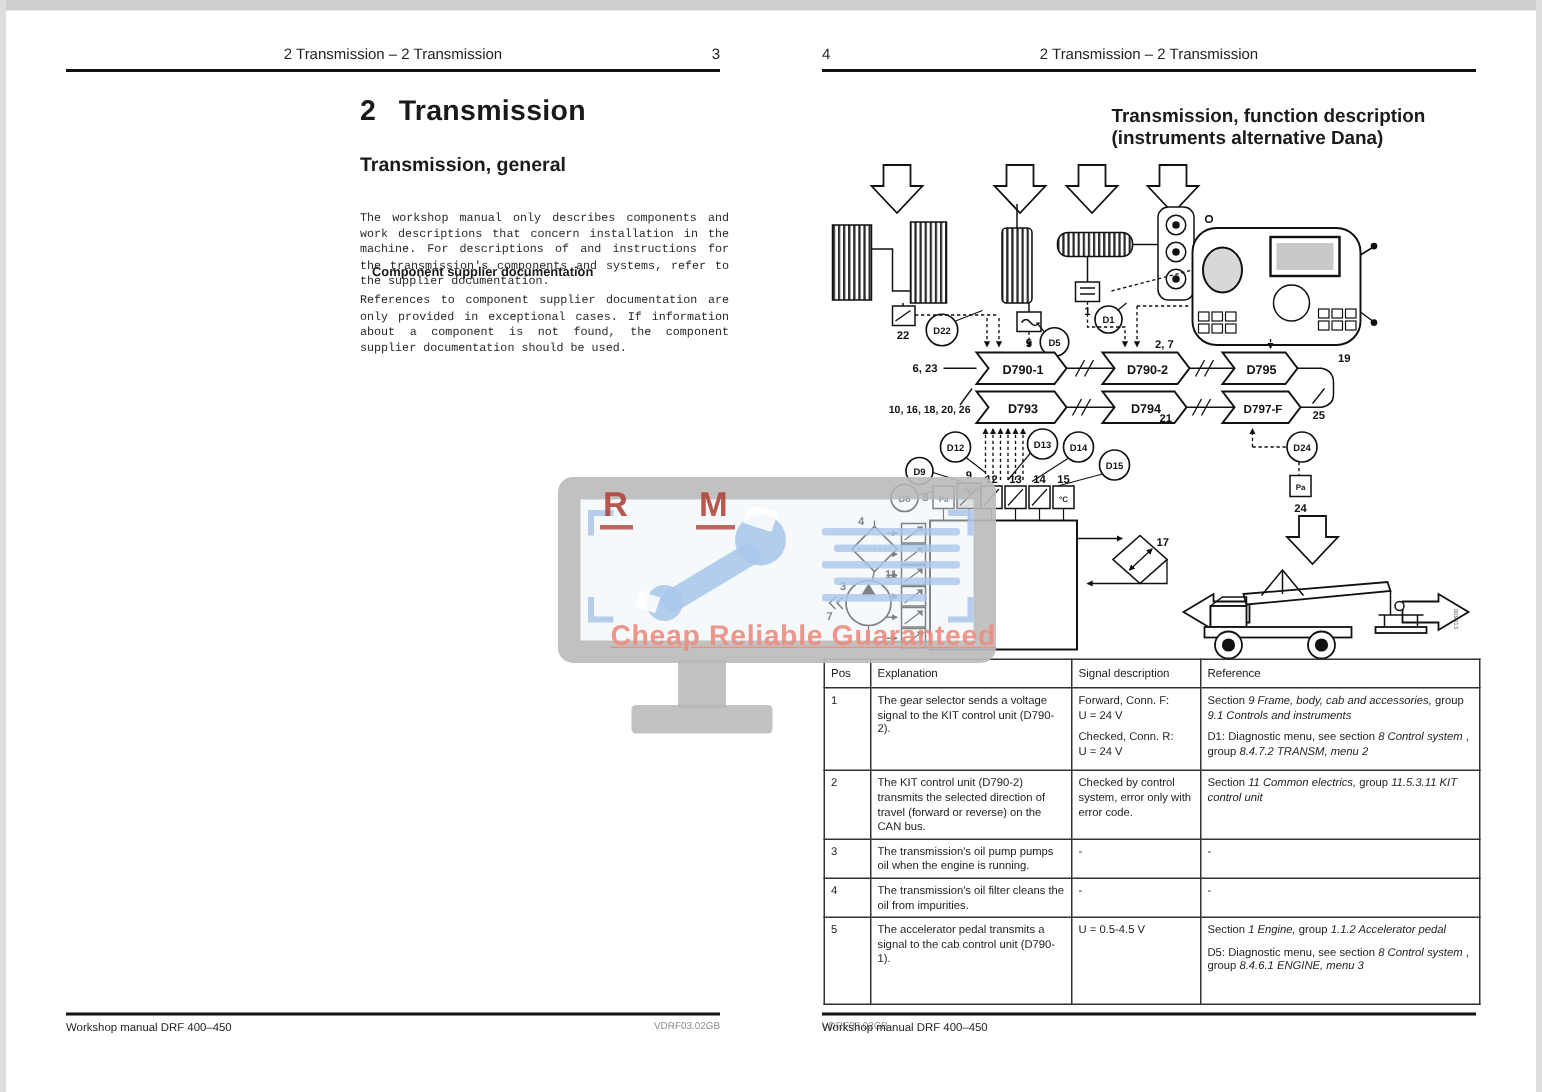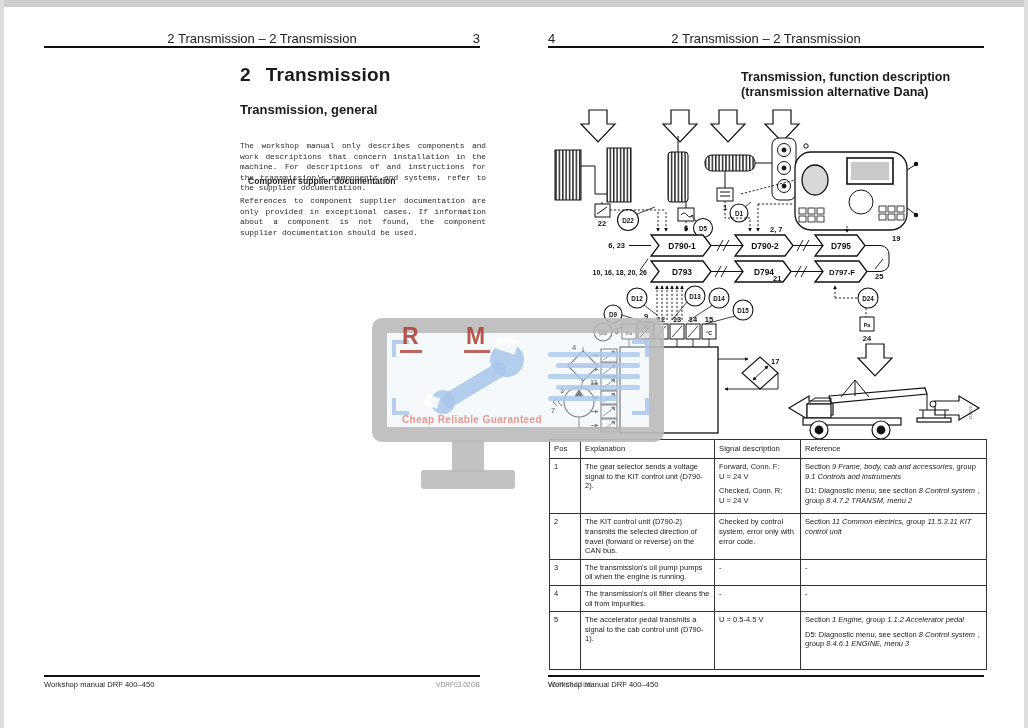--- a/index.html
+++ b/index.html
@@ -4,21 +4,21 @@
 <style>
   html,body{margin:0;padding:0;background:#fff;}
   #canvas{position:relative;width:1028px;height:728px;background:#fff;overflow:hidden;
           font-family:"Liberation Sans",sans-serif;color:#1a1a1a;}
   .abs{position:absolute;}
   
   .edge-top{left:0;top:0;width:1028px;height:7px;background:#cfcfcf;}
   .edge-l{left:0;top:0;width:4px;height:728px;background:#dedede;}
   .edge-r{right:0;top:0;width:4px;height:728px;background:#dedede;}
   
-  .runhead{height:12px;font-size:13px;color:#222;}
+  .runhead{height:12px;font-size:10px;color:#222;}
   .runhead .c{position:absolute;left:0;right:0;text-align:center;}
   .runhead .r{position:absolute;right:0;}
   .runhead .l{position:absolute;left:0;}
   .rule{background:#111;}
   .foot-code{color:#8e8e8e;font-size:6.6px;}
   .foot-center{font-size:7.6px;color:#222;text-align:left;left:0;right:0;position:absolute;}
   
   .h1{font-size:19px;font-weight:700;display:flex;gap:15px;letter-spacing:.2px;}
   .h2{font-size:13px;font-weight:700;}
   .h3{font-size:8.6px;font-weight:700;}
@@ -44,22 +44,22 @@
   .sm{font-size:5.3px;font-weight:700;fill:#111;text-anchor:middle;}
   .tiny{font-size:4px;fill:#555;}
   
   .wm{pointer-events:none;}
   .wm-monitor{left:372px;top:318px;width:292px;height:124px;box-sizing:border-box;
      border:15px solid rgba(183,183,183,.83);border-radius:10px;background:rgba(238,243,250,.5);}
   .wm-neck{left:452px;top:440px;width:32px;height:32px;background:rgba(183,183,183,.85);}
   .wm-base{left:421px;top:470px;width:94px;height:19px;background:rgba(183,183,183,.85);border-radius:3px;}
   .wm-letter{font-size:23px;font-weight:700;color:rgba(176,65,54,.88);line-height:22px;}
   .wm-underline{height:3px;background:rgba(176,65,54,.8);}
-  .wm-tag{left:402px;top:414px;width:262px;text-align:left;font-size:10px;font-weight:700;
-     color:rgba(238,141,128,.92);letter-spacing:.4px;}
+  .wm-tag{left:402px;top:414px;width:262px;text-align:right;font-size:19px;font-weight:700;
+     color:rgba(238,141,128,.92);letter-spacing:.4px;text-decoration:underline;}
   .wm-bracket{width:13px;height:13px;border:4px solid rgba(170,198,234,.85);}
   .bk-tl{border-right:none;border-bottom:none;}
   .bk-tr{border-left:none;border-bottom:none;}
   .bk-bl{border-right:none;border-top:none;}
   .bk-br{border-left:none;border-top:none;}
   .wm-stripe{height:5px;background:rgba(170,198,234,.8);border-radius:2px;}
 </style>
 </head>
 <body>
 
@@ -90,21 +90,21 @@
   </div>
 
   <div class="abs runhead" style="left:548px;top:31px;width:436px;">
     <span class="l">4</span>
     <span class="c">2 Transmission – 2 Transmission</span>
   </div>
   <div class="abs rule" style="left:548px;top:46px;width:436px;height:2px;"></div>
 
   <div class="abs rtitle" style="left:741px;top:70px;width:245px;">
     <div>Transmission, function description</div>
-    <div>(transmission alternative Dana)</div>
+    <div>(instruments alternative Dana)</div>
   </div>
 
   <div class="abs" id="diag-wrap">
     <svg width="445" height="332" viewBox="0 0 445 332">
       <defs>
         <pattern id="vstripe" width="3.4" height="4" patternUnits="userSpaceOnUse">
           <rect width="3.4" height="4" fill="#fff"></rect>
             <rect width="1.5" height="4" fill="#2a2a2a"></rect>
         </pattern>
         <marker id="ah" viewBox="0 0 6 6" refX="5" refY="3" markerWidth="4.6" markerHeight="4.6" orient="auto-start-reverse">

